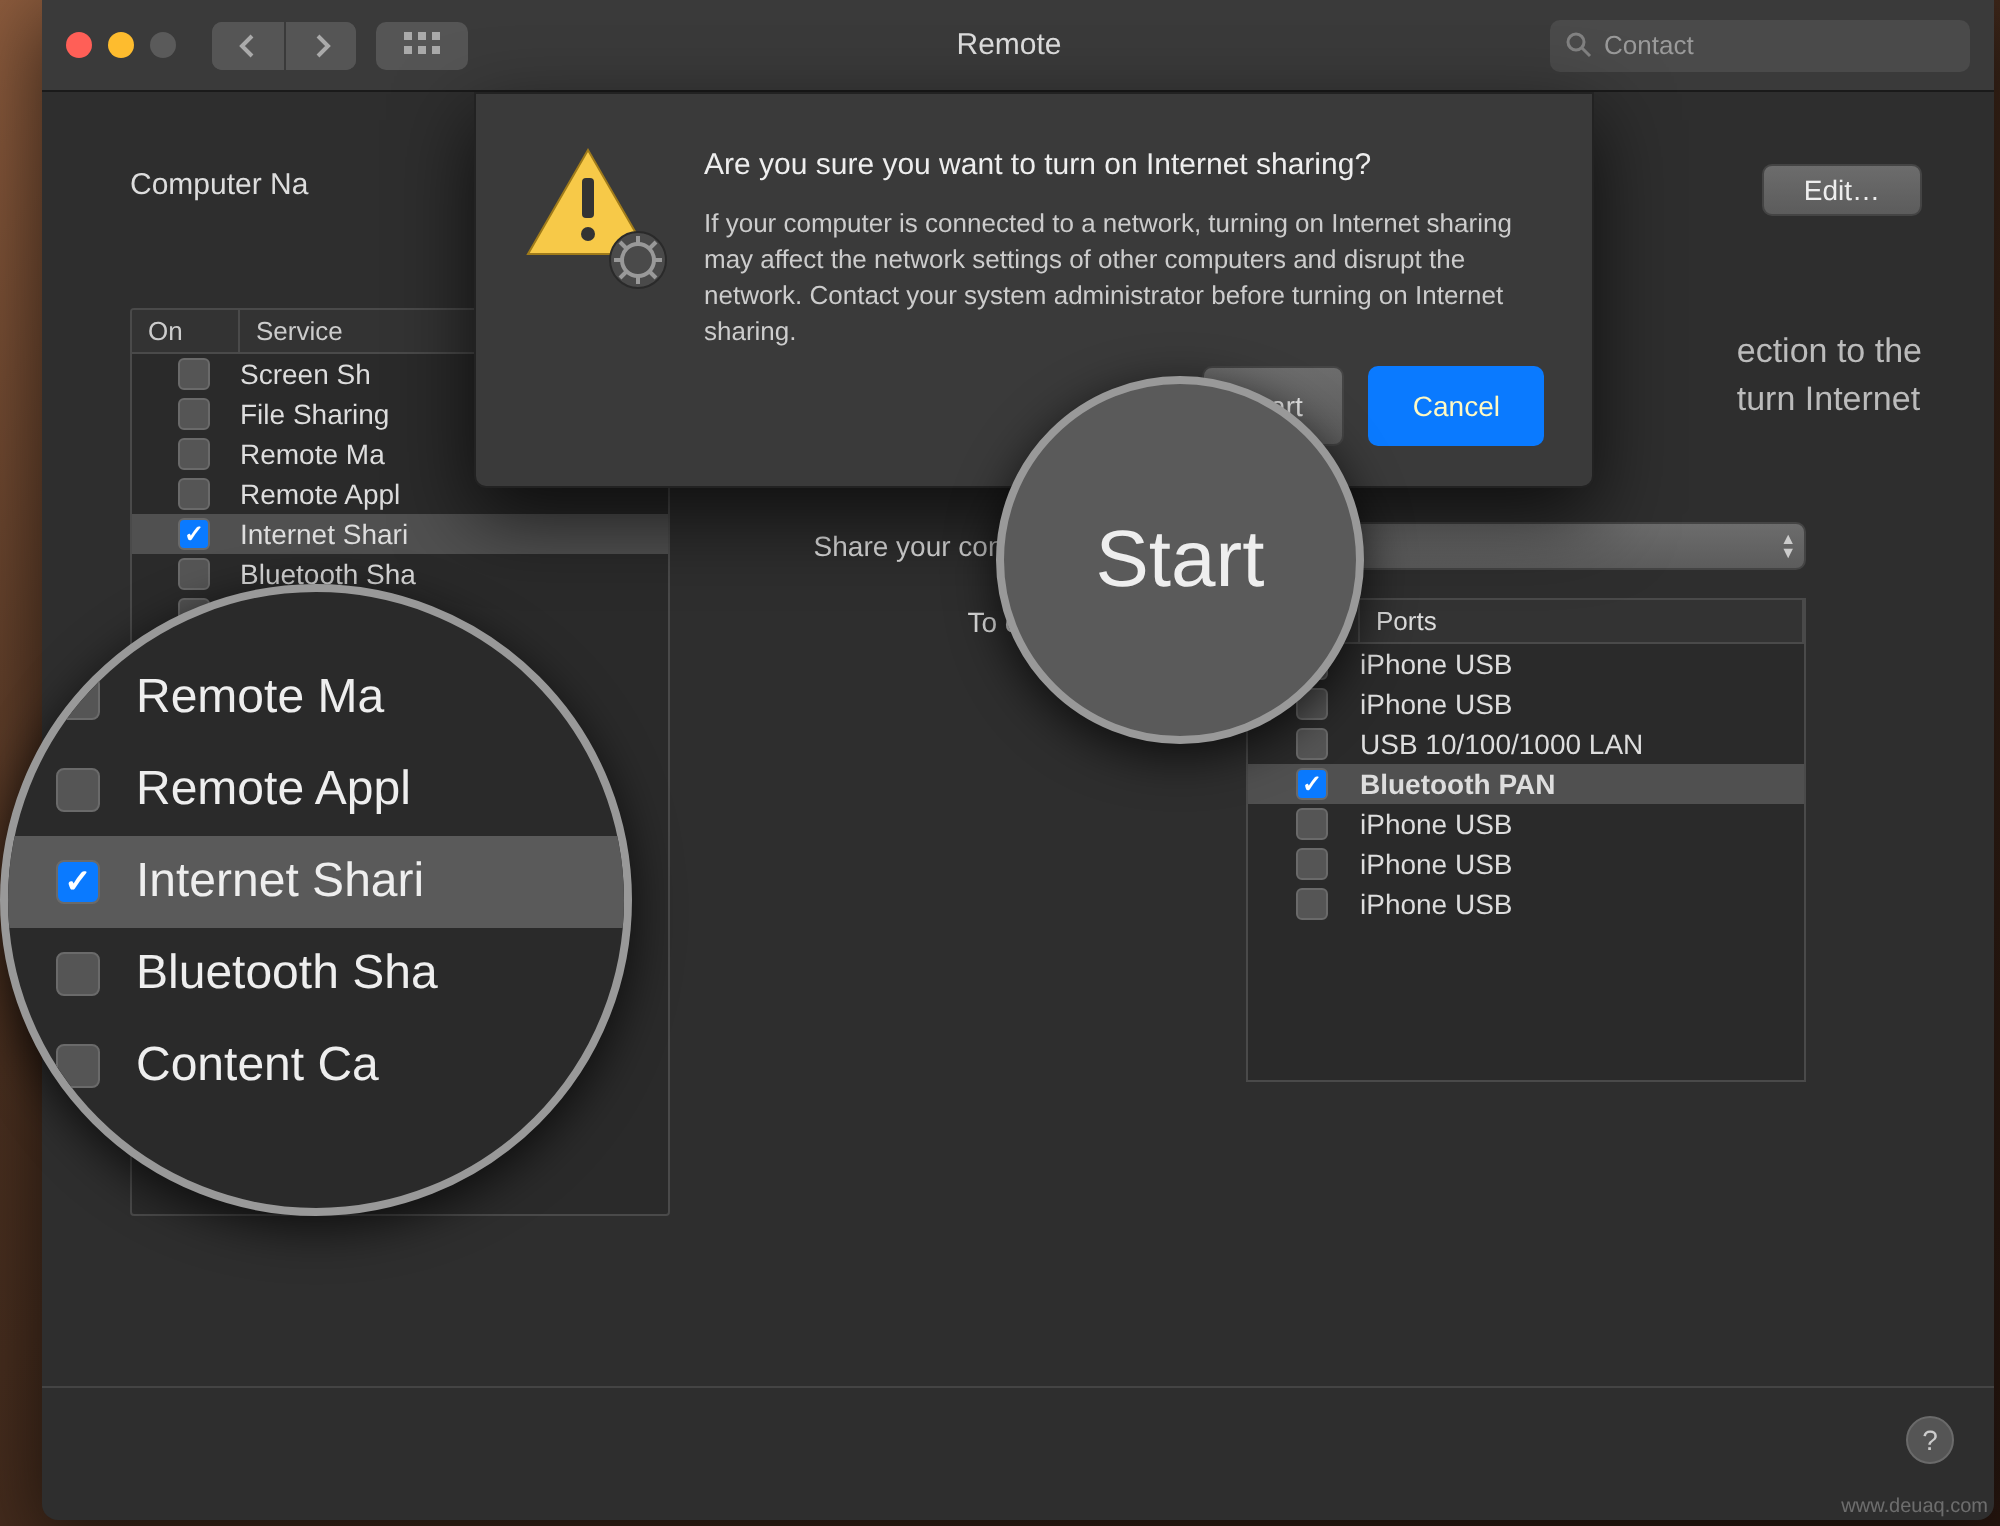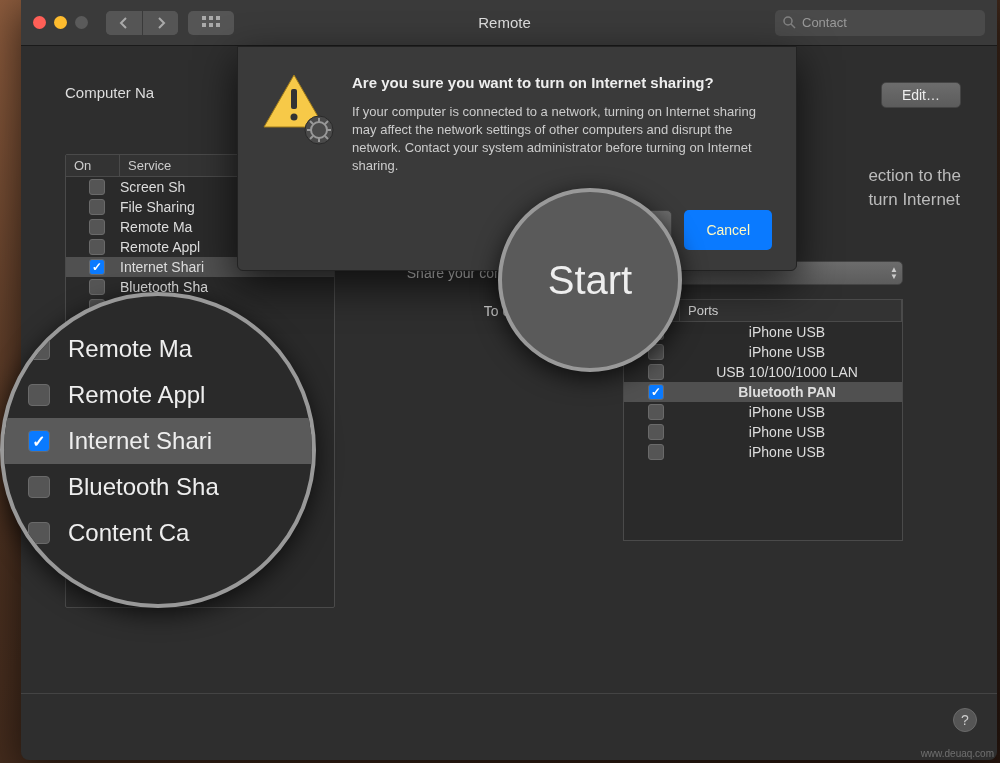--- a/index.html
+++ b/index.html
@@ -45,34 +45,34 @@
   .right { flex:1; padding-top: 10px;}
   .frow { display:flex; align-items:center; margin-bottom: 14px;}
   .flabel { width: 260px; text-align:right; padding-right: 14px; font-size:14px; color:#ddd;}
   .popup { flex:0 0 280px; height:24px; background: linear-gradient(#6c6c6c,#5c5c5c); border:1px solid #444; border-radius:5px; display:flex; align-items:center; padding:0 8px; color:#eee; font-size:13px; position:relative;}
   .popup .chev { position:absolute; right:4px; display:flex; flex-direction:column; font-size:8px; line-height:7px; color:#ccc;}
   .ports-table { flex:0 0 280px; border:1px solid #4a4a4a; background:#2a2a2a;}
   .ports-head { display:flex; background:#333; font-size:13px;}
   .ports-head > div{ padding:3px 8px; border-right:1px solid #4a4a4a; border-bottom:1px solid #4a4a4a;}
   .ports-head .c-on{width:56px;} .ports-head .c-p{flex:1;}
   .ports-rows{ height: 218px; overflow:hidden;}
-  .p-row{ display:flex; align-items:center; padding:2px 8px; font-size:14px;text-align:center;}
+  .p-row{ display:flex; align-items:center; padding:2px 8px; font-size:14px;}
   .p-row .c-on{width:48px;display:flex;justify-content:center;} .p-row .c-p{flex:1;}
   .p-row.sel{background:#505050;font-weight:bold;}
 
   .lock-row { position:absolute; bottom:14px; left:0; right:0; border-top:1px solid #444; padding: 14px 20px; display:flex; align-items:center; justify-content:flex-end;}
   .help { width:24px; height:24px; border-radius:50%; background:#555; border:1px solid #6a6a6a; color:#ccc; display:flex;align-items:center;justify-content:center; font-size:14px;}
 
   
   .dialog { position:absolute; left: 237px; top: 46px; width: 560px; background:#3a3a3a; border:1px solid #222; border-radius: 0 0 6px 6px; box-shadow: 0 14px 40px rgba(0,0,0,.7); padding: 26px 24px 20px 24px; display:flex; gap:20px;}
   .dlg-icon { width:70px; height:70px; position:relative;}
   .tri { width:64px; height:56px; }
   .dlg-body { flex:1; color:#eee;}
-  .dlg-title { font-weight:700; font-size:15px; margin-bottom:10px; line-height:1.3;}
-  .dlg-msg { font-size:13px; color:#ccc; line-height:1.4; margin-bottom:35px;}
+  .dlg-title { font-weight:400; font-size:15px; margin-bottom:10px; line-height:1.3;}
+  .dlg-msg { font-size:13px; color:#ccc; line-height:1.4; margin-bottom:8px;}
   .dlg-btns { display:flex; justify-content:flex-end; gap:12px;}
   .btn-default{ background:#0a7aff; border:none; color:#fef9c3; font-size:14px; padding:12px 22px; border-radius:5px;}
 
   
   .mag { position:absolute; border:4px solid #999; border-radius:50%; background:#2a2a2a; overflow:hidden; box-shadow: 0 6px 24px rgba(0,0,0,.7);}
   .mag1 { left:0px; top:292px; width:316px; height:316px;}
   .mag1-inner{ padding: 30px 0 0 0; display:flex; flex-direction:column;}
   .mag1-row { display:flex; align-items:center; height:46px; padding-left:24px; font-size:24px; color:#eee; gap:18px;}
   .mag1-row.sel{ background:#5a5a5a;}
   .bigcb{ width:22px;height:22px;border-radius:4px;background:#555;border:1px solid #6a6a6a;display:flex;align-items:center;justify-content:center;}

